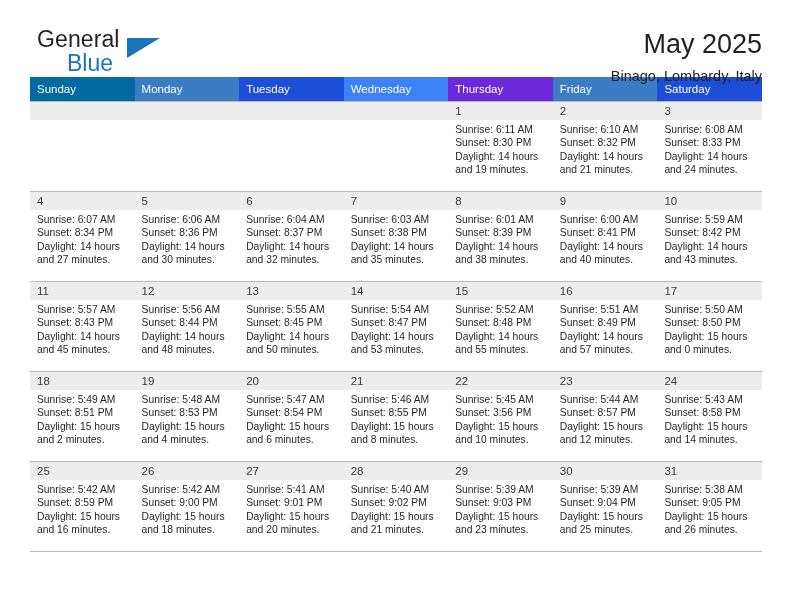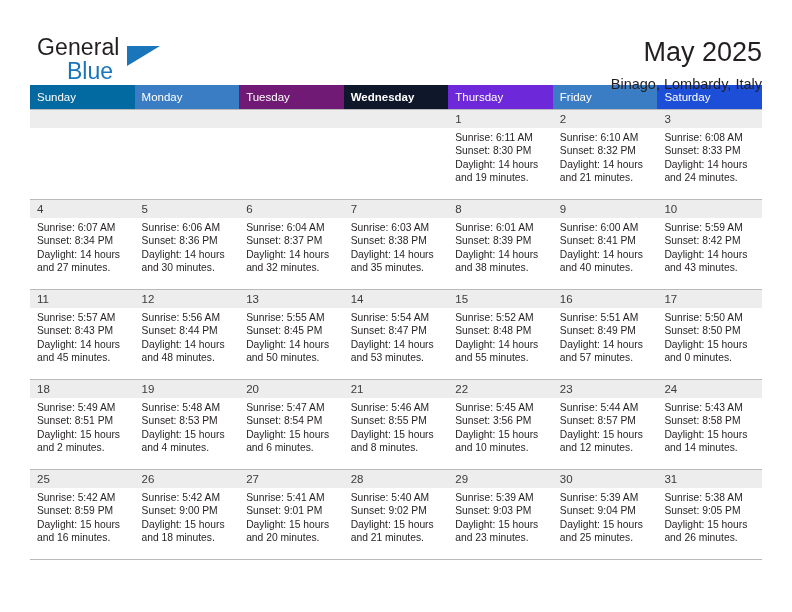--- a/index.html
+++ b/index.html
@@ -12,21 +12,21 @@
     width: 792px;
     height: 612px;
     font-family: "Liberation Sans", sans-serif;
     color: #231f20;
     overflow: hidden;
   }
   .page {
     position: relative;
     width: 792px;
     height: 612px;
-    padding: 8px 30px;
+    padding: 0 30px;
   }
 
   
   .header {
     display: flex;
     align-items: flex-start;
     justify-content: space-between;
     padding-top: 26px;
     height: 76px;
   }
@@ -142,22 +142,22 @@
       <div class="cal-subtitle">Binago, Lombardy, Italy</div>
     </div>
 
   </div>
 
   <table class="calendar">
     <thead>
       <tr class="hdr-row">
         <th style="background: #0369a1;">Sunday</th>
         <th style="background: rgb(59, 125, 196);">Monday</th>
-        <th style="background: #701a75;">Tuesday</th>
-        <th style="background: #0f172a; font-weight: bold;">Wednesday</th>
+        <th style="background: #1d4ed8;">Tuesday</th>
+        <th style="background: #3b82f6;">Wednesday</th>
         <th style="background: #6d28d9;">Thursday</th>
         <th style="background: rgb(59, 125, 196); margin-top: 43px;">Friday</th>
         <th style="background: #1d4ed8;">Saturday</th>
       </tr>
     </thead>
     <tbody>
         <tr class="rowtop">
           <td class="blank">
             <span class="daynum">&nbsp;</span>
           </td>

